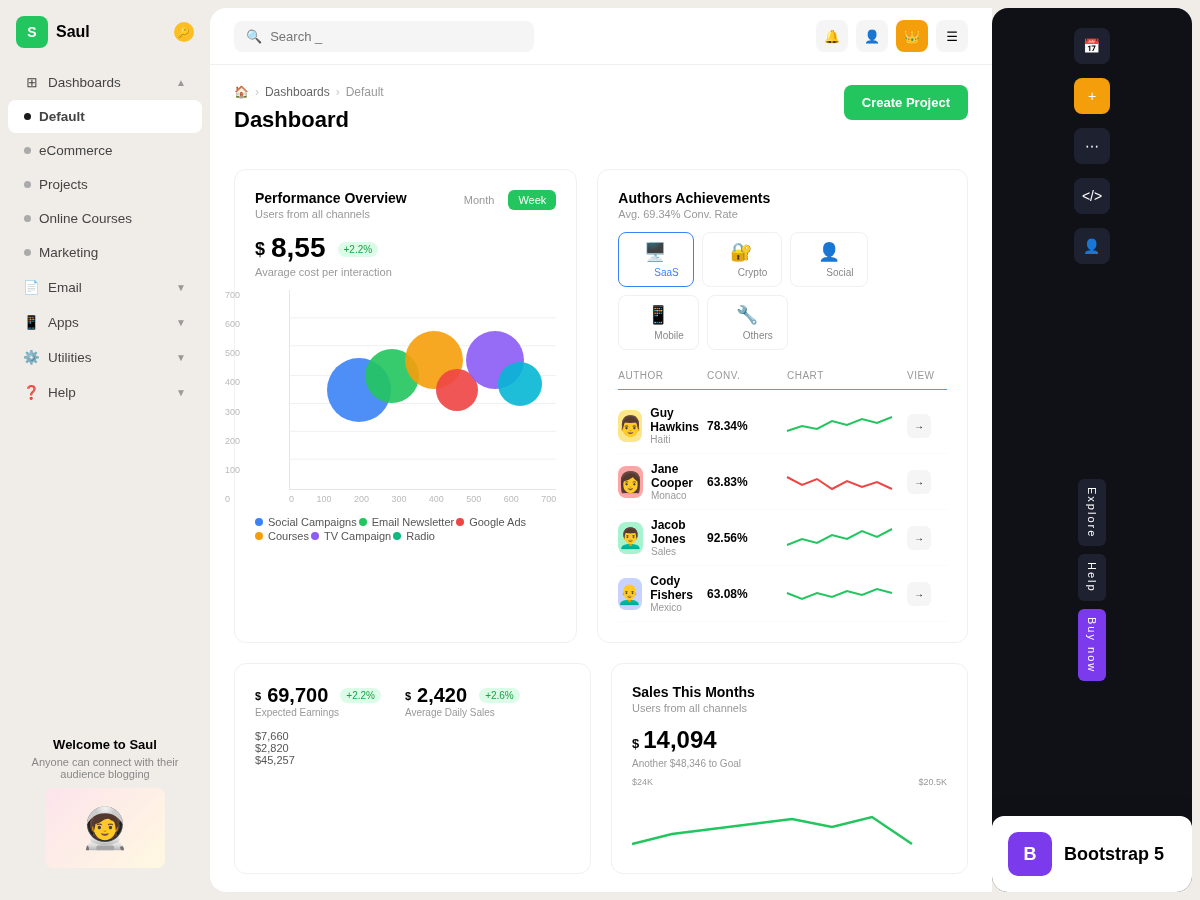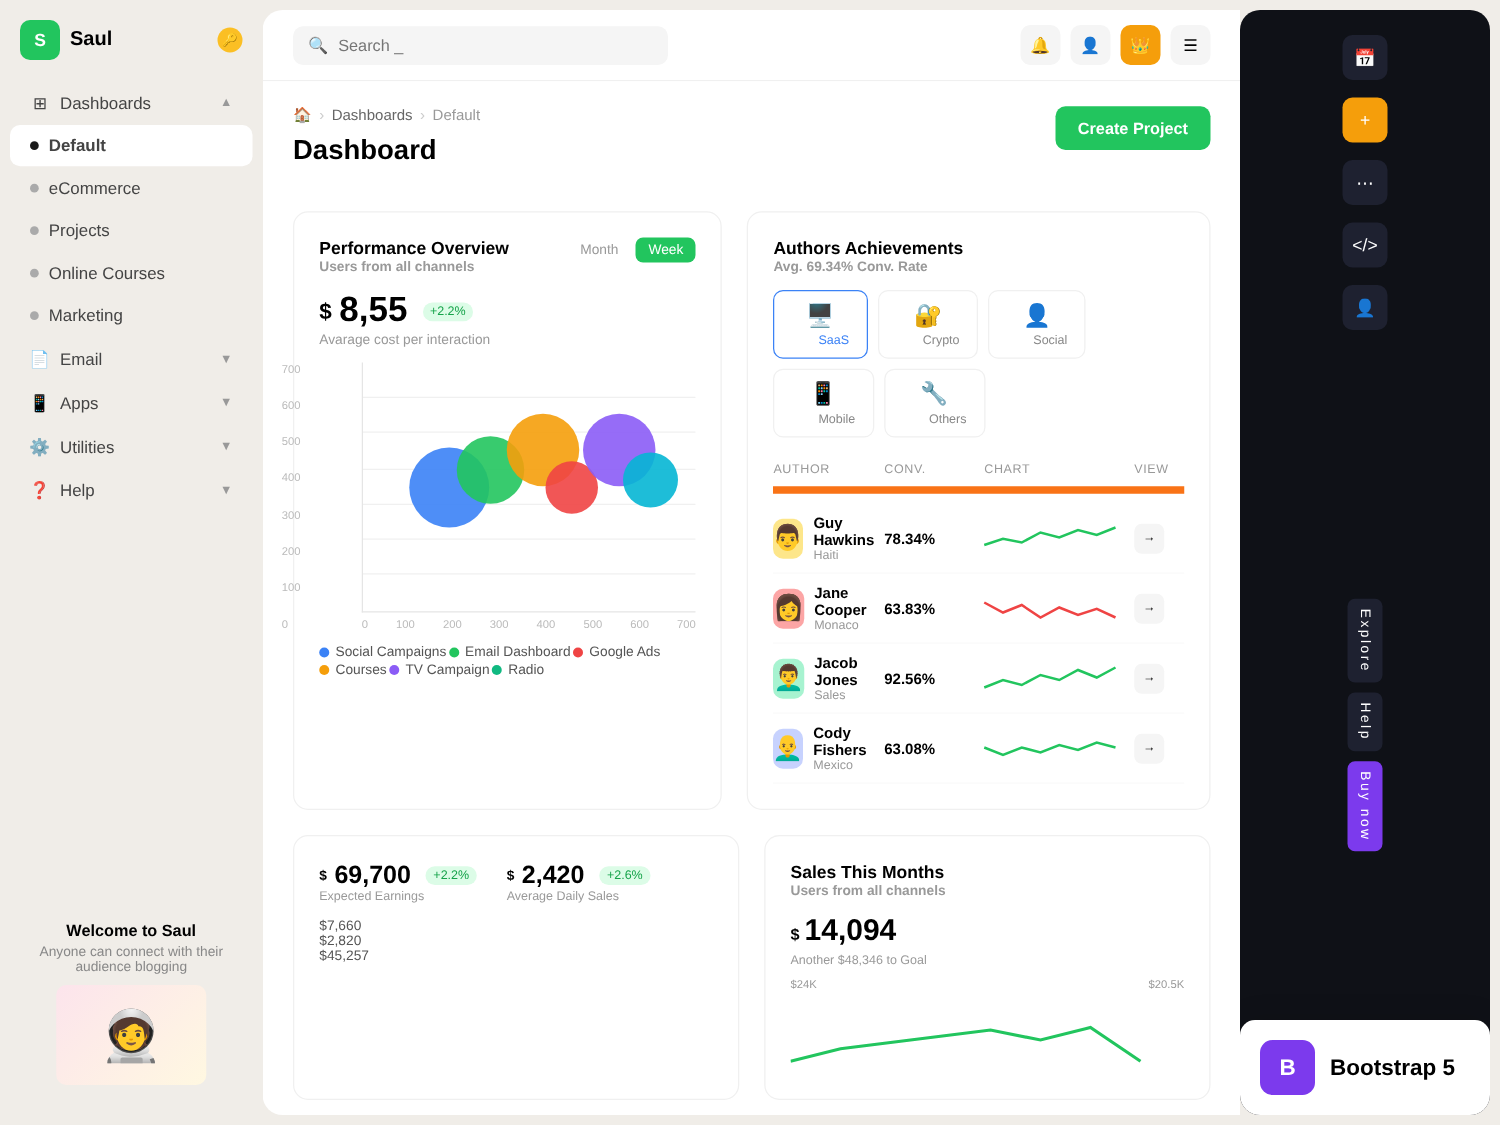--- a/index.html
+++ b/index.html
@@ -102,21 +102,21 @@
 
     
     .card {
       background: white;
       border: 1px solid #f0f0f0;
       border-radius: 12px;
       padding: 20px;
     }
     .card-header { display: flex; align-items: flex-start; justify-content: space-between; margin-bottom: 12px; }
     .card-title { font-size: 14px; font-weight: 700; }
-    .card-sub { font-size: 11px; color: #999; margin-top: 2px; font-weight: bold; }
+    .card-sub { font-size: 11px; color: #999; margin-top: 2px; }
     .tab-group { display: flex; gap: 4px; }
     .tab-btn {
       padding: 4px 10px; border-radius: 6px; font-size: 11px; cursor: pointer;
       border: none; background: transparent; color: #999;
     }
     .tab-btn.active { background: #22c55e; color: white; }
 
     .metric-value { font-size: 28px; font-weight: 700; margin-bottom: 2px; }
     .badge-up { background: #dcfce7; color: #16a34a; padding: 2px 6px; border-radius: 10px; font-size: 10px; margin-left: 6px; }
     .metric-label { font-size: 11px; color: #999; }
@@ -144,21 +144,21 @@
       display: flex; flex-direction: column; align-items: center;
       padding: 8px 14px; border-radius: 8px; cursor: pointer;
       border: 1px solid #f0f0f0; min-width: 65px;
       font-size: 10px; color: #888; background: white;
     }
     .ach-tab.active { border-color: #3b82f6; color: #3b82f6; }
     .ach-tab-icon { font-size: 18px; margin-bottom: 4px; }
     .ach-tab-label { font-size: 10px; font-weight: 500; margin-left: 21px; }
 
     .authors-table { width: 100%; }
-    .authors-header { display: grid; grid-template-columns: 1fr 80px 120px 40px; font-size: 10px; color: #999; text-transform: uppercase; letter-spacing: 0.5px; padding: 4px 0 8px; border-bottom: 6px solid #f97316; margin-bottom: 8px; }
+    .authors-header { display: grid; grid-template-columns: 1fr 80px 120px 40px; font-size: 10px; color: #999; text-transform: uppercase; letter-spacing: 0.5px; padding: 4px 0 8px; border-bottom: 1px solid #f97316; margin-bottom: 8px; }
     .author-row { display: grid; grid-template-columns: 1fr 80px 120px 40px; align-items: center; padding: 8px 0; border-bottom: 1px solid #fafafa; }
     .author-info { display: flex; align-items: center; gap: 8px; }
     .author-avatar { width: 32px; height: 32px; border-radius: 8px; background: #ddd; font-size: 20px; overflow: hidden; }
     .author-name { font-size: 12px; font-weight: 600; }
     .author-country { font-size: 10px; color: #999; }
     .conv-rate { font-size: 12px; font-weight: 600; }
     .view-btn { width: 24px; height: 24px; background: #f5f5f5; border-radius: 6px; display: flex; align-items: center; justify-content: center; font-size: 10px; cursor: pointer; }
 
     
     .right-panel {
@@ -393,21 +393,21 @@
           </div>
         </div>
 
         <div class="chart-legend">
           <div class="legend-item">
             <div class="legend-dot" style="background:#3b82f6;"></div>
             <span>Social Campaigns</span>
           </div>
           <div class="legend-item">
             <div class="legend-dot" style="background:#22c55e;"></div>
-            <span>Email Dashboard</span>
+            <span>Email Newsletter</span>
           </div>
           <div class="legend-item">
             <div class="legend-dot" style="background:#ef4444;"></div>
             <span>Google Ads</span>
           </div>
           <div class="legend-item">
             <div class="legend-dot" style="background:#f59e0b;"></div>
             <span>Courses</span>
           </div>
           <div class="legend-item">

